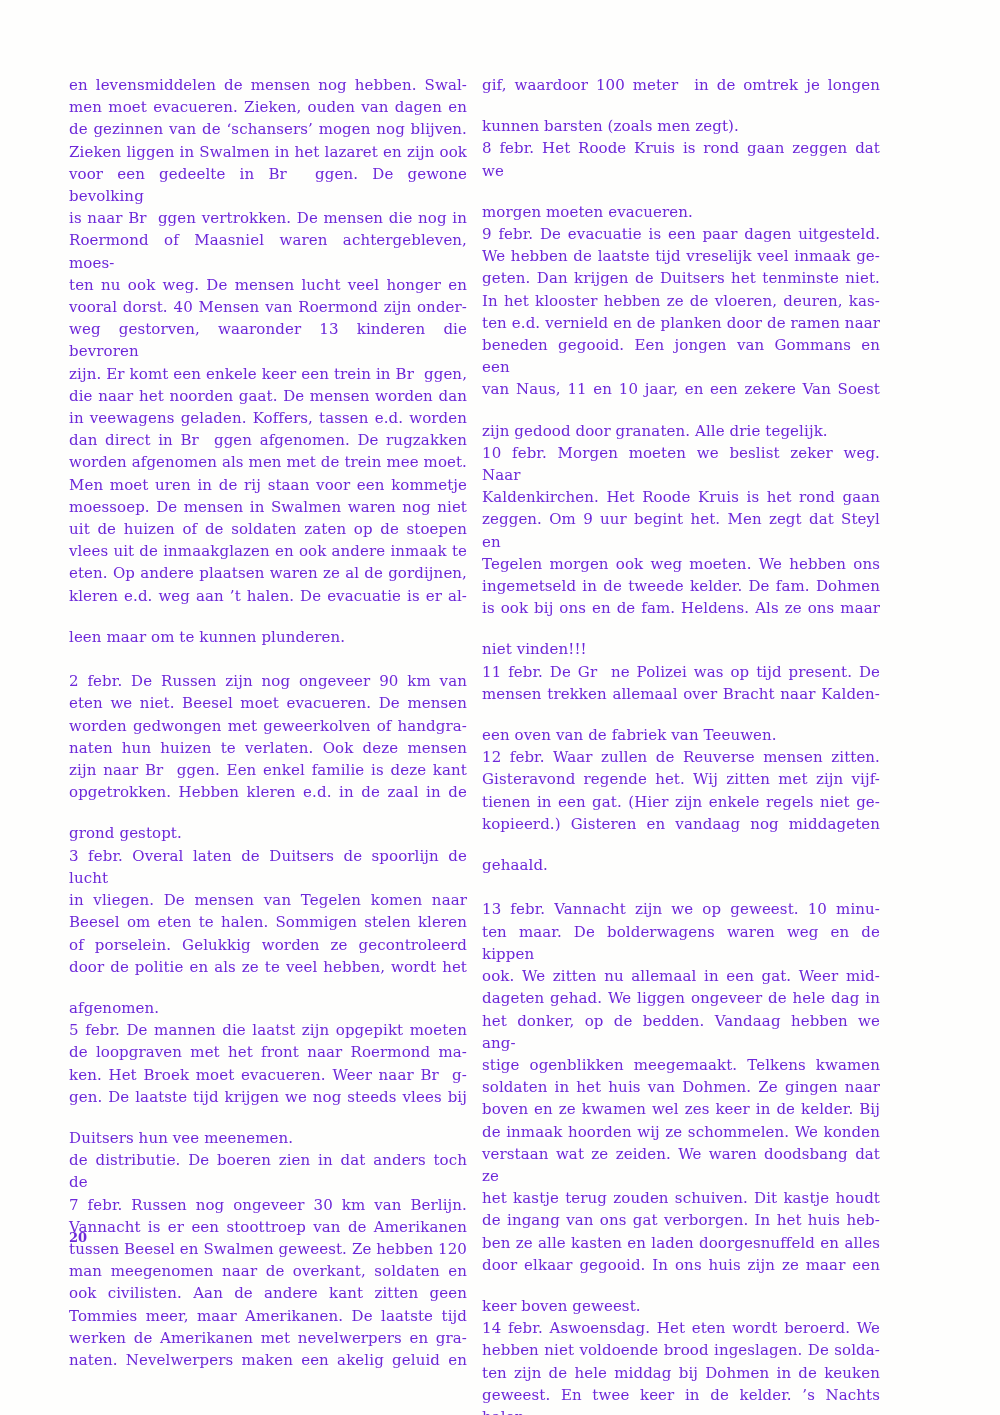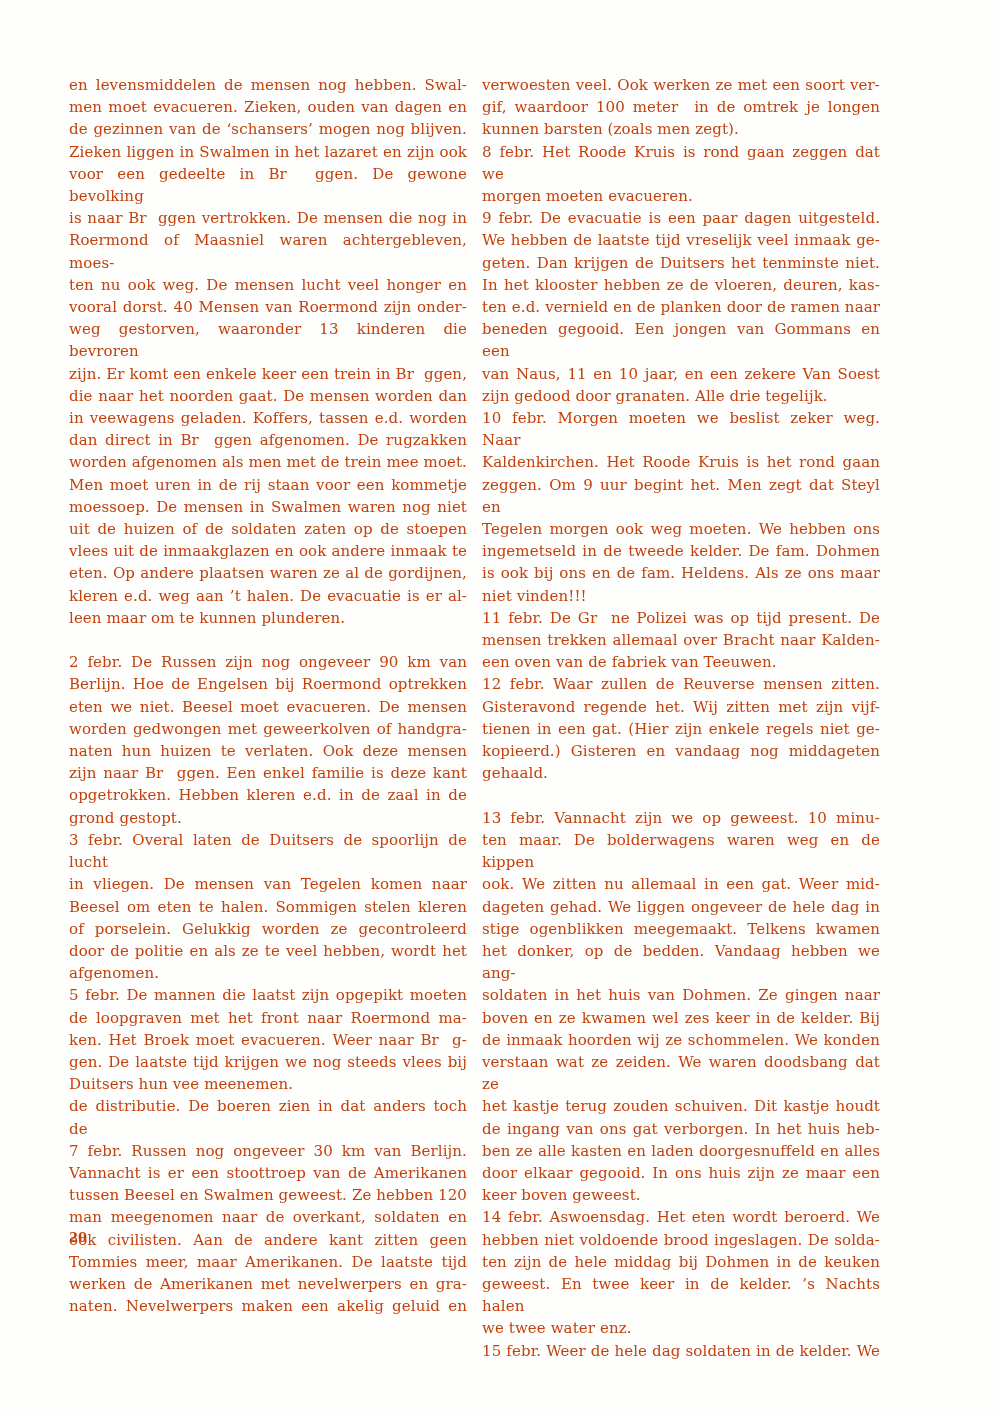--- a/index.html
+++ b/index.html
@@ -22,36 +22,36 @@
   .col { flex: 0 0 398px; width: 398px; }
   .para { margin: 0; }
   .para.gap { margin-top: 22.2px; }
   .line {
     font-size: 15px;
     line-height: 22.2px;
     text-align: justify;
     text-align-last: justify;
     letter-spacing: 0.1px;
   }
-  .line.no-j { text-align-last: left; }
+  .line.no-j { text-align-last: left; margin-top: 19px; }
   .page-number {
     position: absolute;
     left: 69px;
     top: 1227px;
     width: 812px;
     text-align: left;
     font-size: 13px;
     line-height: 22.2px;
     font-weight: bold;
   }
 </style>
 </head>
 <body>
 
-<div class="page" style="background: rgb(254, 254, 253); color: #c2410c;">
+<div class="page" style="background: rgb(254, 254, 253); color: #6d28d9;">
   <div class="text-block">
     <div class="col">
         <div class="para">
           <div class="line">en levensmiddelen de mensen nog hebben. Swal-</div>
           <div class="line">men moet evacueren. Zieken, ouden van dagen en</div>
           <div class="line">de gezinnen van de ‘schansers’ mogen nog blijven.</div>
           <div class="line">Zieken liggen in Swalmen in het lazaret en zijn ook</div>
           <div class="line">voor een gedeelte in Br&nbsp;&nbsp;ggen. De gewone bevolking</div>
           <div class="line">is naar Br&nbsp;&nbsp;ggen vertrokken. De mensen die nog in</div>
           <div class="line">Roermond of Maasniel waren achtergebleven, moes-</div>
@@ -66,21 +66,20 @@
           <div class="line">Men moet uren in de rij staan voor een kommetje</div>
           <div class="line">moessoep. De mensen in Swalmen waren nog niet</div>
           <div class="line">uit de huizen of de soldaten zaten op de stoepen</div>
           <div class="line">vlees uit de inmaakglazen en ook andere inmaak te</div>
           <div class="line">eten. Op andere plaatsen waren ze al de gordijnen,</div>
           <div class="line">kleren e.d. weg aan ’t halen. De evacuatie is er al-</div>
           <div class="line no-j">leen maar om te kunnen plunderen.</div>
         </div>
         <div class="para gap">
           <div class="line">2 febr. De Russen zijn nog ongeveer 90 km van</div>
-          <div class="line">Berlijn. Hoe de Engelsen bij Roermond optrekken</div>
           <div class="line">eten we niet. Beesel moet evacueren. De mensen</div>
           <div class="line">worden gedwongen met geweerkolven of handgra-</div>
           <div class="line">naten hun huizen te verlaten. Ook deze mensen</div>
           <div class="line">zijn naar Br&nbsp;&nbsp;ggen. Een enkel familie is deze kant</div>
           <div class="line">opgetrokken. Hebben kleren e.d. in de zaal in de</div>
           <div class="line no-j">grond gestopt.</div>
         </div>
         <div class="para">
           <div class="line">3 febr. Overal laten de Duitsers de spoorlijn de lucht</div>
           <div class="line">in vliegen. De mensen van Tegelen komen naar</div>
@@ -103,21 +102,20 @@
           <div class="line">tussen Beesel en Swalmen geweest. Ze hebben 120</div>
           <div class="line">man meegenomen naar de overkant, soldaten en</div>
           <div class="line">ook civilisten. Aan de andere kant zitten geen</div>
           <div class="line">Tommies meer, maar Amerikanen. De laatste tijd</div>
           <div class="line">werken de Amerikanen met nevelwerpers en gra-</div>
           <div class="line">naten. Nevelwerpers maken een akelig geluid en</div>
         </div>
       </div>
     <div class="col">
         <div class="para">
-          <div class="line">verwoesten veel. Ook werken ze met een soort ver-</div>
           <div class="line">gif, waardoor 100 meter&nbsp;&nbsp;in de omtrek je longen</div>
           <div class="line no-j">kunnen barsten (zoals men zegt).</div>
         </div>
         <div class="para">
           <div class="line">8 febr. Het Roode Kruis is rond gaan zeggen dat we</div>
           <div class="line no-j">morgen moeten evacueren.</div>
         </div>
         <div class="para">
           <div class="line">9 febr. De evacuatie is een paar dagen uitgesteld.</div>
           <div class="line">We hebben de laatste tijd vreselijk veel inmaak ge-</div>
@@ -147,22 +145,22 @@
           <div class="line">Gisteravond regende het. Wij zitten met zijn vijf-</div>
           <div class="line">tienen in een gat. (Hier zijn enkele regels niet ge-</div>
           <div class="line">kopieerd.) Gisteren en vandaag nog middageten</div>
           <div class="line no-j">gehaald.</div>
         </div>
         <div class="para gap">
           <div class="line">13 febr. Vannacht zijn we op geweest. 10 minu-</div>
           <div class="line">ten maar. De bolderwagens waren weg en de kippen</div>
           <div class="line">ook. We zitten nu allemaal in een gat. Weer mid-</div>
           <div class="line">dageten gehad. We liggen ongeveer de hele dag in</div>
+          <div class="line">het donker, op de bedden. Vandaag hebben we ang-</div>
           <div class="line">stige ogenblikken meegemaakt. Telkens kwamen</div>
-          <div class="line">het donker, op de bedden. Vandaag hebben we ang-</div>
           <div class="line">soldaten in het huis van Dohmen. Ze gingen naar</div>
           <div class="line">boven en ze kwamen wel zes keer in de kelder. Bij</div>
           <div class="line">de inmaak hoorden wij ze schommelen. We konden</div>
           <div class="line">verstaan wat ze zeiden. We waren doodsbang dat ze</div>
           <div class="line">het kastje terug zouden schuiven. Dit kastje houdt</div>
           <div class="line">de ingang van ons gat verborgen. In het huis heb-</div>
           <div class="line">ben ze alle kasten en laden doorgesnuffeld en alles</div>
           <div class="line">door elkaar gegooid. In ons huis zijn ze maar een</div>
           <div class="line no-j">keer boven geweest.</div>
         </div>

